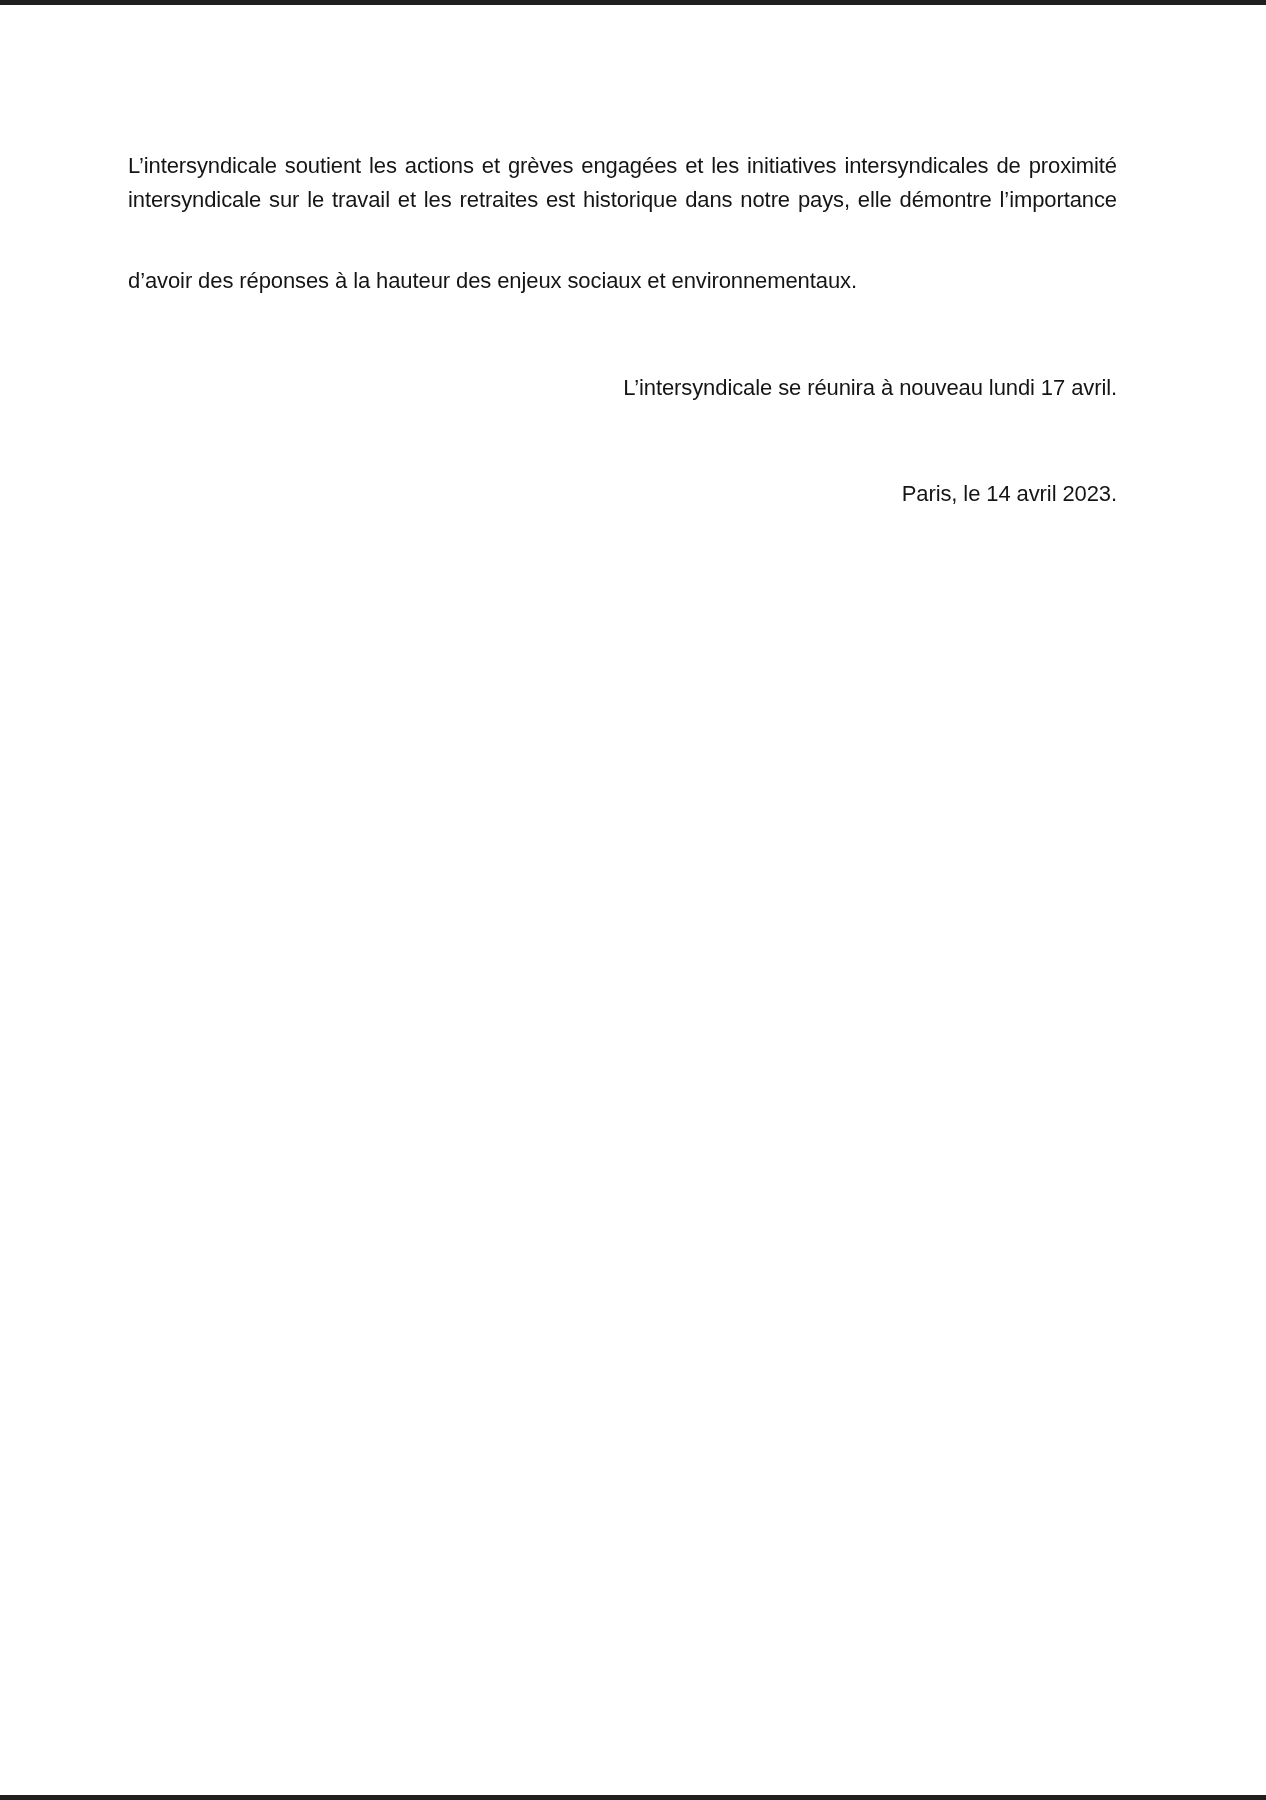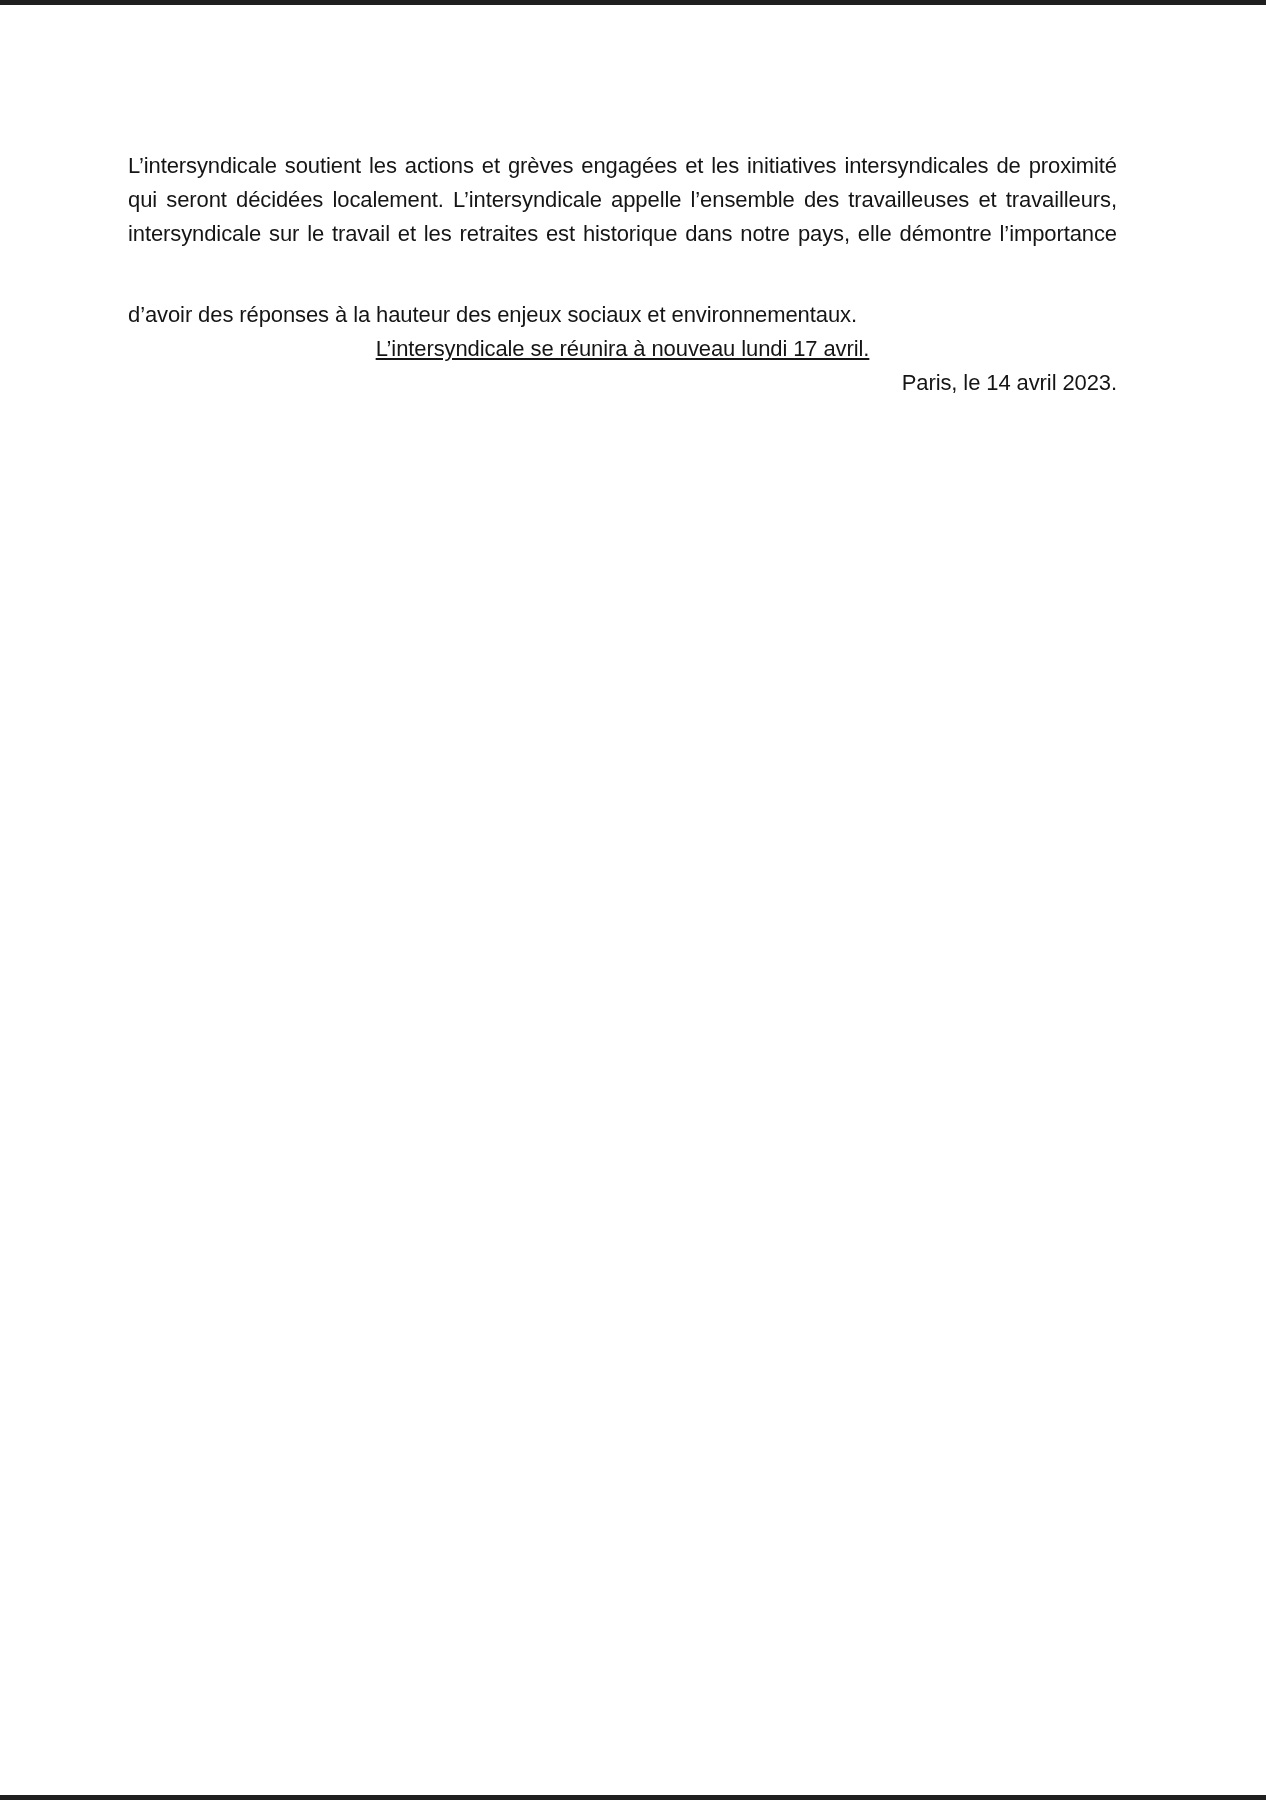--- a/index.html
+++ b/index.html
@@ -42,44 +42,44 @@
     text-align-last: justify;
     height: 34px;
     white-space: normal;
   }
   .jline.last-line {
     text-align: left;
     text-align-last: left;
     margin-top: 47px;
   }
   .para-meeting {
-    text-align: center;
-    text-decoration: underline;
+    margin-top: 73px;
+    text-align: right;
   }
   .dateline {
+    margin-top: 72px;
     text-align: right;
   }
   sup.ordinal {
     font-size: 0.62em;
     line-height: 0;
     vertical-align: 0.38em;
   }
 </style>
 </head>
 <body>
 
 <div class="page">
 
   <div class="edge-bar top"></div>
 
   <div class="content">
 
     <div class="body-text">
       <div class="jline">L’intersyndicale soutient les actions et grèves engagées et les initiatives intersyndicales de proximité</div>
-      <div class="jline">qui seront décidées localement. L’intersyndicale appelle l’ensemble des travailleuses et travailleurs,</div>
       <div class="jline">intersyndicale sur le travail et les retraites est historique dans notre pays, elle démontre l’importance</div>
       <div class="jline last-line">d’avoir des réponses à la hauteur des enjeux sociaux et environnementaux.</div>
     </div>
 
     <div class="body-text para-meeting">L’intersyndicale se réunira à nouveau lundi 17 avril.</div>
 
     <div class="body-text dateline">Paris, le 14 avril 2023.</div>
 
   </div>
 

